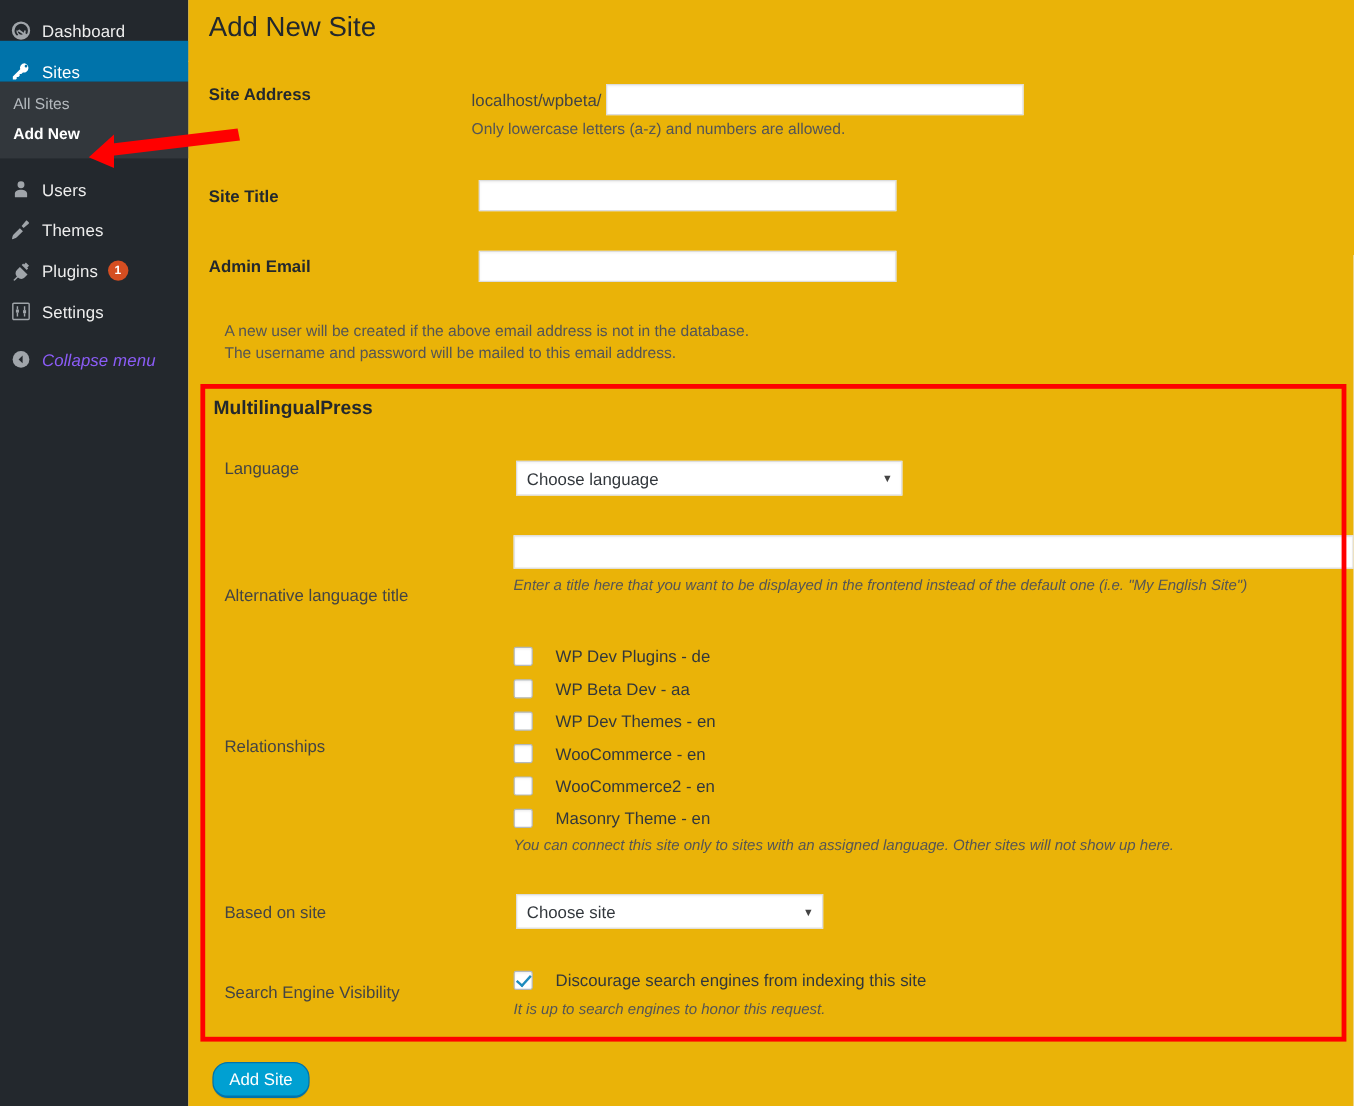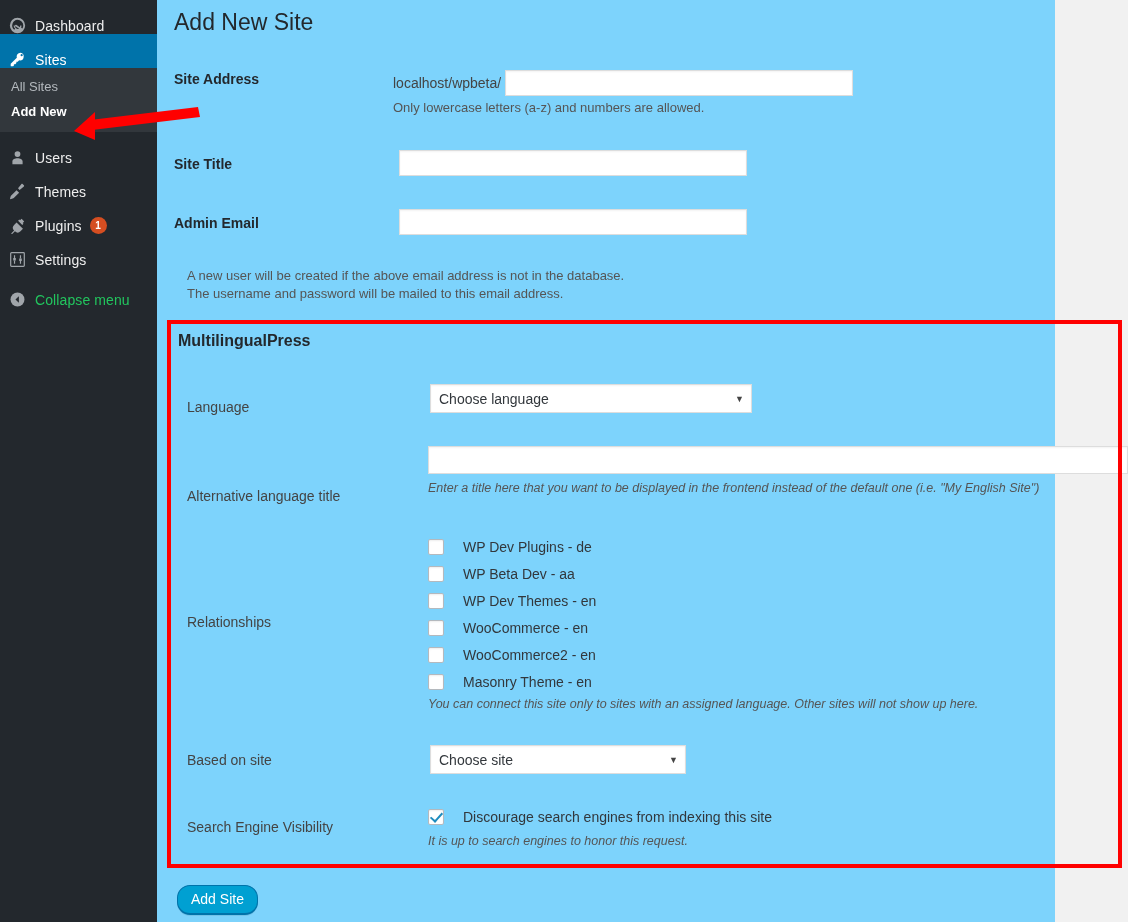--- a/index.html
+++ b/index.html
@@ -64,27 +64,27 @@
     margin-left: 8px;
     min-width: 17px; height: 17px;
     padding: 0 5px;
     border-radius: 10px;
     background: #d54e21;
     color: #fff;
     font-size: 10px; font-weight: bold;
     line-height: 17px;
   }
   .collapse-item { margin-top: 6px; color: #a0a5aa; }
-  .collapse-item .mi-label { color: #22c55e; }
+  .collapse-item .mi-label { color: #8b5cf6; font-style: italic; }
 
   
   .main {
     position: absolute; left: 157px; top: 0;
-    width: 898px; height: 922px;
-    background: #7dd3fc;
+    width: 971px; height: 922px;
+    background: #eab308;
   }
   .page-title {
     position: absolute; left: 17px; top: 8px;
     font-size: 23px; font-weight: 400;
     color: #23282d;
     line-height: 29px;
   }
 
   .form-row { position: absolute; }
   .f-label {
@@ -292,21 +292,21 @@
     <div class="form-row" style="left:17px; top:214px;">
       <span class="f-label">Admin Email</span>
     </div>
     <input class="text-input" style="position: absolute; left: 242px; top: 209px; width: 348px;" type="text" value="">
 
     <div class="form-row hint" style="left:30px; top:267px; width:700px;">
       <div>A new user will be created if the above email address is not in the database.</div>
       <div>The username and password will be mailed to this email address.</div>
     </div>
 
-    <div class="form-row f-label light" style="left:30px; top:399px;text-align:right;">Language</div>
+    <div class="form-row f-label light" style="left:30px; top:382px;text-align:right;">Language</div>
     <div class="sel" style="position:absolute; left:273px; top:384px; width:322px;">
       <span>Choose language</span>
       <span class="caret">▼</span>
     </div>
 
     <div class="form-row f-label light" style="left:30px; top:488px;">Alternative language title</div>
     <input class="text-input" style="position: absolute; left: 271px; top: 446px; width: 700px; height: 28px;" type="text" value="">
     <div class="form-row hint-i" style="left:271px; top:481px; width:700px; white-space:nowrap;">Enter a title here that you want to be displayed in the frontend instead of the default one (i.e. "My English Site")</div>
 
     <div class="form-row f-label light" style="left:30px; top:614px;">Relationships</div>

